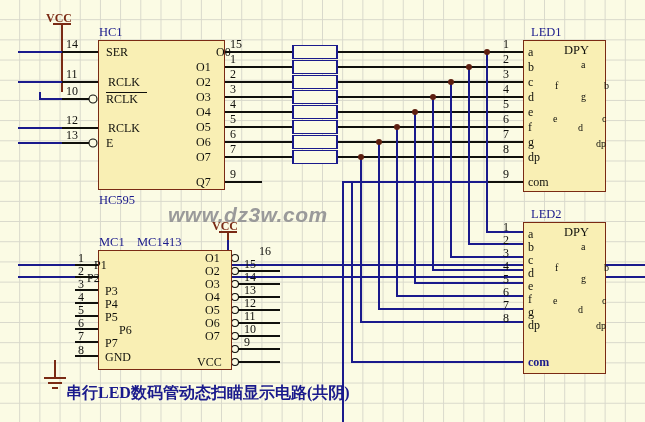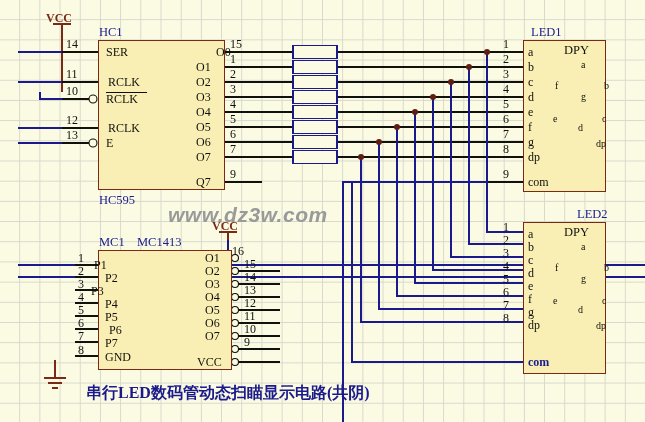--- a/index.html
+++ b/index.html
@@ -262,25 +262,25 @@
   <div class="lbl pinnum" style="left:230px;top:113px;">5</div>
   <div class="lbl pinnum" style="left:230px;top:128px;">6</div>
   <div class="lbl pinnum" style="left:230px;top:143px;">7</div>
   <div class="lbl pinnum" style="left:230px;top:168px;">9</div>
 
   <div class="chip" style="left:98px;top:250px;width:134px;height:120px;"></div>
   <div class="lbl chipname" style="left:99px;top:236px;">MC1</div>
   <div class="lbl chipname" style="left:137px;top:236px;">MC1413</div>
 
   <div class="lbl pin lbl-black" style="left:94px;top:259px;">P1</div>
-  <div class="lbl pin lbl-black" style="left:105px;top:272px;font-family:Liberation Serif, serif;">P2</div>
-  <div class="lbl pin lbl-black" style="left:91px;top:285px;">P3</div>
+  <div class="lbl pin lbl-black" style="left:87px;top:272px;font-family:Liberation Serif, serif;">P2</div>
+  <div class="lbl pin lbl-black" style="left:105px;top:285px;">P3</div>
   <div class="lbl pin lbl-black" style="left:105px;top:298px;">P4</div>
   <div class="lbl pin lbl-black" style="left:105px;top:311px;">P5</div>
-  <div class="lbl pin lbl-black" style="left:109px;top:324px;">P6</div>
+  <div class="lbl pin lbl-black" style="left:119px;top:324px;">P6</div>
   <div class="lbl pin lbl-black" style="left:105px;top:337px;">P7</div>
   <div class="lbl pin lbl-black" style="left:105px;top:351px;">GND</div>
 
   <div class="lbl pinnum" style="left:78px;top:252px;">1</div>
   <div class="lbl pinnum" style="left:78px;top:265px;">2</div>
   <div class="lbl pinnum" style="left:78px;top:278px;">3</div>
   <div class="lbl pinnum" style="left:78px;top:291px;">4</div>
   <div class="lbl pinnum" style="left:78px;top:304px;">5</div>
   <div class="lbl pinnum" style="left:78px;top:317px;">6</div>
   <div class="lbl pinnum" style="left:78px;top:330px;">7</div>
@@ -288,21 +288,21 @@
 
   <div class="lbl pin lbl-black" style="left:205px;top:252px;">O1</div>
   <div class="lbl pin lbl-black" style="left:205px;top:265px;">O2</div>
   <div class="lbl pin lbl-black" style="left:205px;top:278px;">O3</div>
   <div class="lbl pin lbl-black" style="left:205px;top:291px;">O4</div>
   <div class="lbl pin lbl-black" style="left:205px;top:304px;">O5</div>
   <div class="lbl pin lbl-black" style="left:205px;top:317px;">O6</div>
   <div class="lbl pin lbl-black" style="left:205px;top:330px;">O7</div>
   <div class="lbl pin lbl-black" style="left:197px;top:356px;">VCC</div>
 
-  <div class="lbl pinnum" style="left:232px;top:245px;">16</div>
+  <div class="lbl pinnum" style="left:259px;top:245px;">16</div>
   <div class="lbl pinnum" style="left:244px;top:258px;">15</div>
   <div class="lbl pinnum" style="left:244px;top:271px;">14</div>
   <div class="lbl pinnum" style="left:244px;top:284px;">13</div>
   <div class="lbl pinnum" style="left:244px;top:297px;">12</div>
   <div class="lbl pinnum" style="left:244px;top:310px;">11</div>
   <div class="lbl pinnum" style="left:244px;top:323px;">10</div>
   <div class="lbl pinnum" style="left:244px;top:336px;">9</div>
 
   <div class="chip" style="left:523px;top:40px;width:83px;height:152px;"></div>
   <div class="lbl chipname" style="left:531px;top:26px;">LED1</div>
@@ -331,21 +331,21 @@
   <div class="lbl seg" style="left:581px;top:60px;">a</div>
   <div class="lbl seg" style="left:604px;top:81px;">b</div>
   <div class="lbl seg" style="left:602px;top:114px;">c</div>
   <div class="lbl seg" style="left:578px;top:123px;">d</div>
   <div class="lbl seg" style="left:553px;top:114px;">e</div>
   <div class="lbl seg" style="left:555px;top:81px;">f</div>
   <div class="lbl seg" style="left:581px;top:92px;">g</div>
   <div class="lbl seg" style="left:596px;top:139px;">dp</div>
 
   <div class="chip" style="left:523px;top:222px;width:83px;height:152px;"></div>
-  <div class="lbl chipname" style="left:531px;top:208px;margin-left:46px;">LED2</div>
+  <div class="lbl chipname" style="left:531px;top:208px;">LED2</div>
   <div class="lbl dpy" style="left:564px;top:226px;">DPY</div>
 
   <div class="lbl pin lbl-black" style="left:528px;top:228px;">a</div>
   <div class="lbl pin lbl-black" style="left:528px;top:241px;">b</div>
   <div class="lbl pin lbl-black" style="left:528px;top:254px;">c</div>
   <div class="lbl pin lbl-black" style="left:528px;top:267px;">d</div>
   <div class="lbl pin lbl-black" style="left:528px;top:280px;">e</div>
   <div class="lbl pin lbl-black" style="left:528px;top:293px;">f</div>
   <div class="lbl pin lbl-black" style="left:528px;top:306px;">g</div>
   <div class="lbl pin lbl-black" style="left:528px;top:319px;">dp</div>
@@ -367,15 +367,15 @@
   <div class="lbl seg" style="left:553px;top:296px;">e</div>
   <div class="lbl seg" style="left:555px;top:263px;">f</div>
   <div class="lbl seg" style="left:581px;top:274px;">g</div>
   <div class="lbl seg" style="left:596px;top:321px;">dp</div>
 
   <div class="lbl lbl-maroon" style="left:46px;top:12px;font-size:12px;font-weight:bold;">VCC</div>
   <div class="lbl lbl-maroon" style="left:212px;top:220px;font-size:12px;font-weight:bold;">VCC</div>
 
   <div class="watermark" style="left:168px;top:203px;">www.dz3w.com</div>
 
-  <div class="caption" style="left:86px;top:383px;">串行LED数码管动态扫瞄显示电路(共阴)</div>
+  <div class="caption" style="left:66px;top:383px;">串行LED数码管动态扫瞄显示电路(共阴)</div>
 
 </div>
 
 </body></html>

